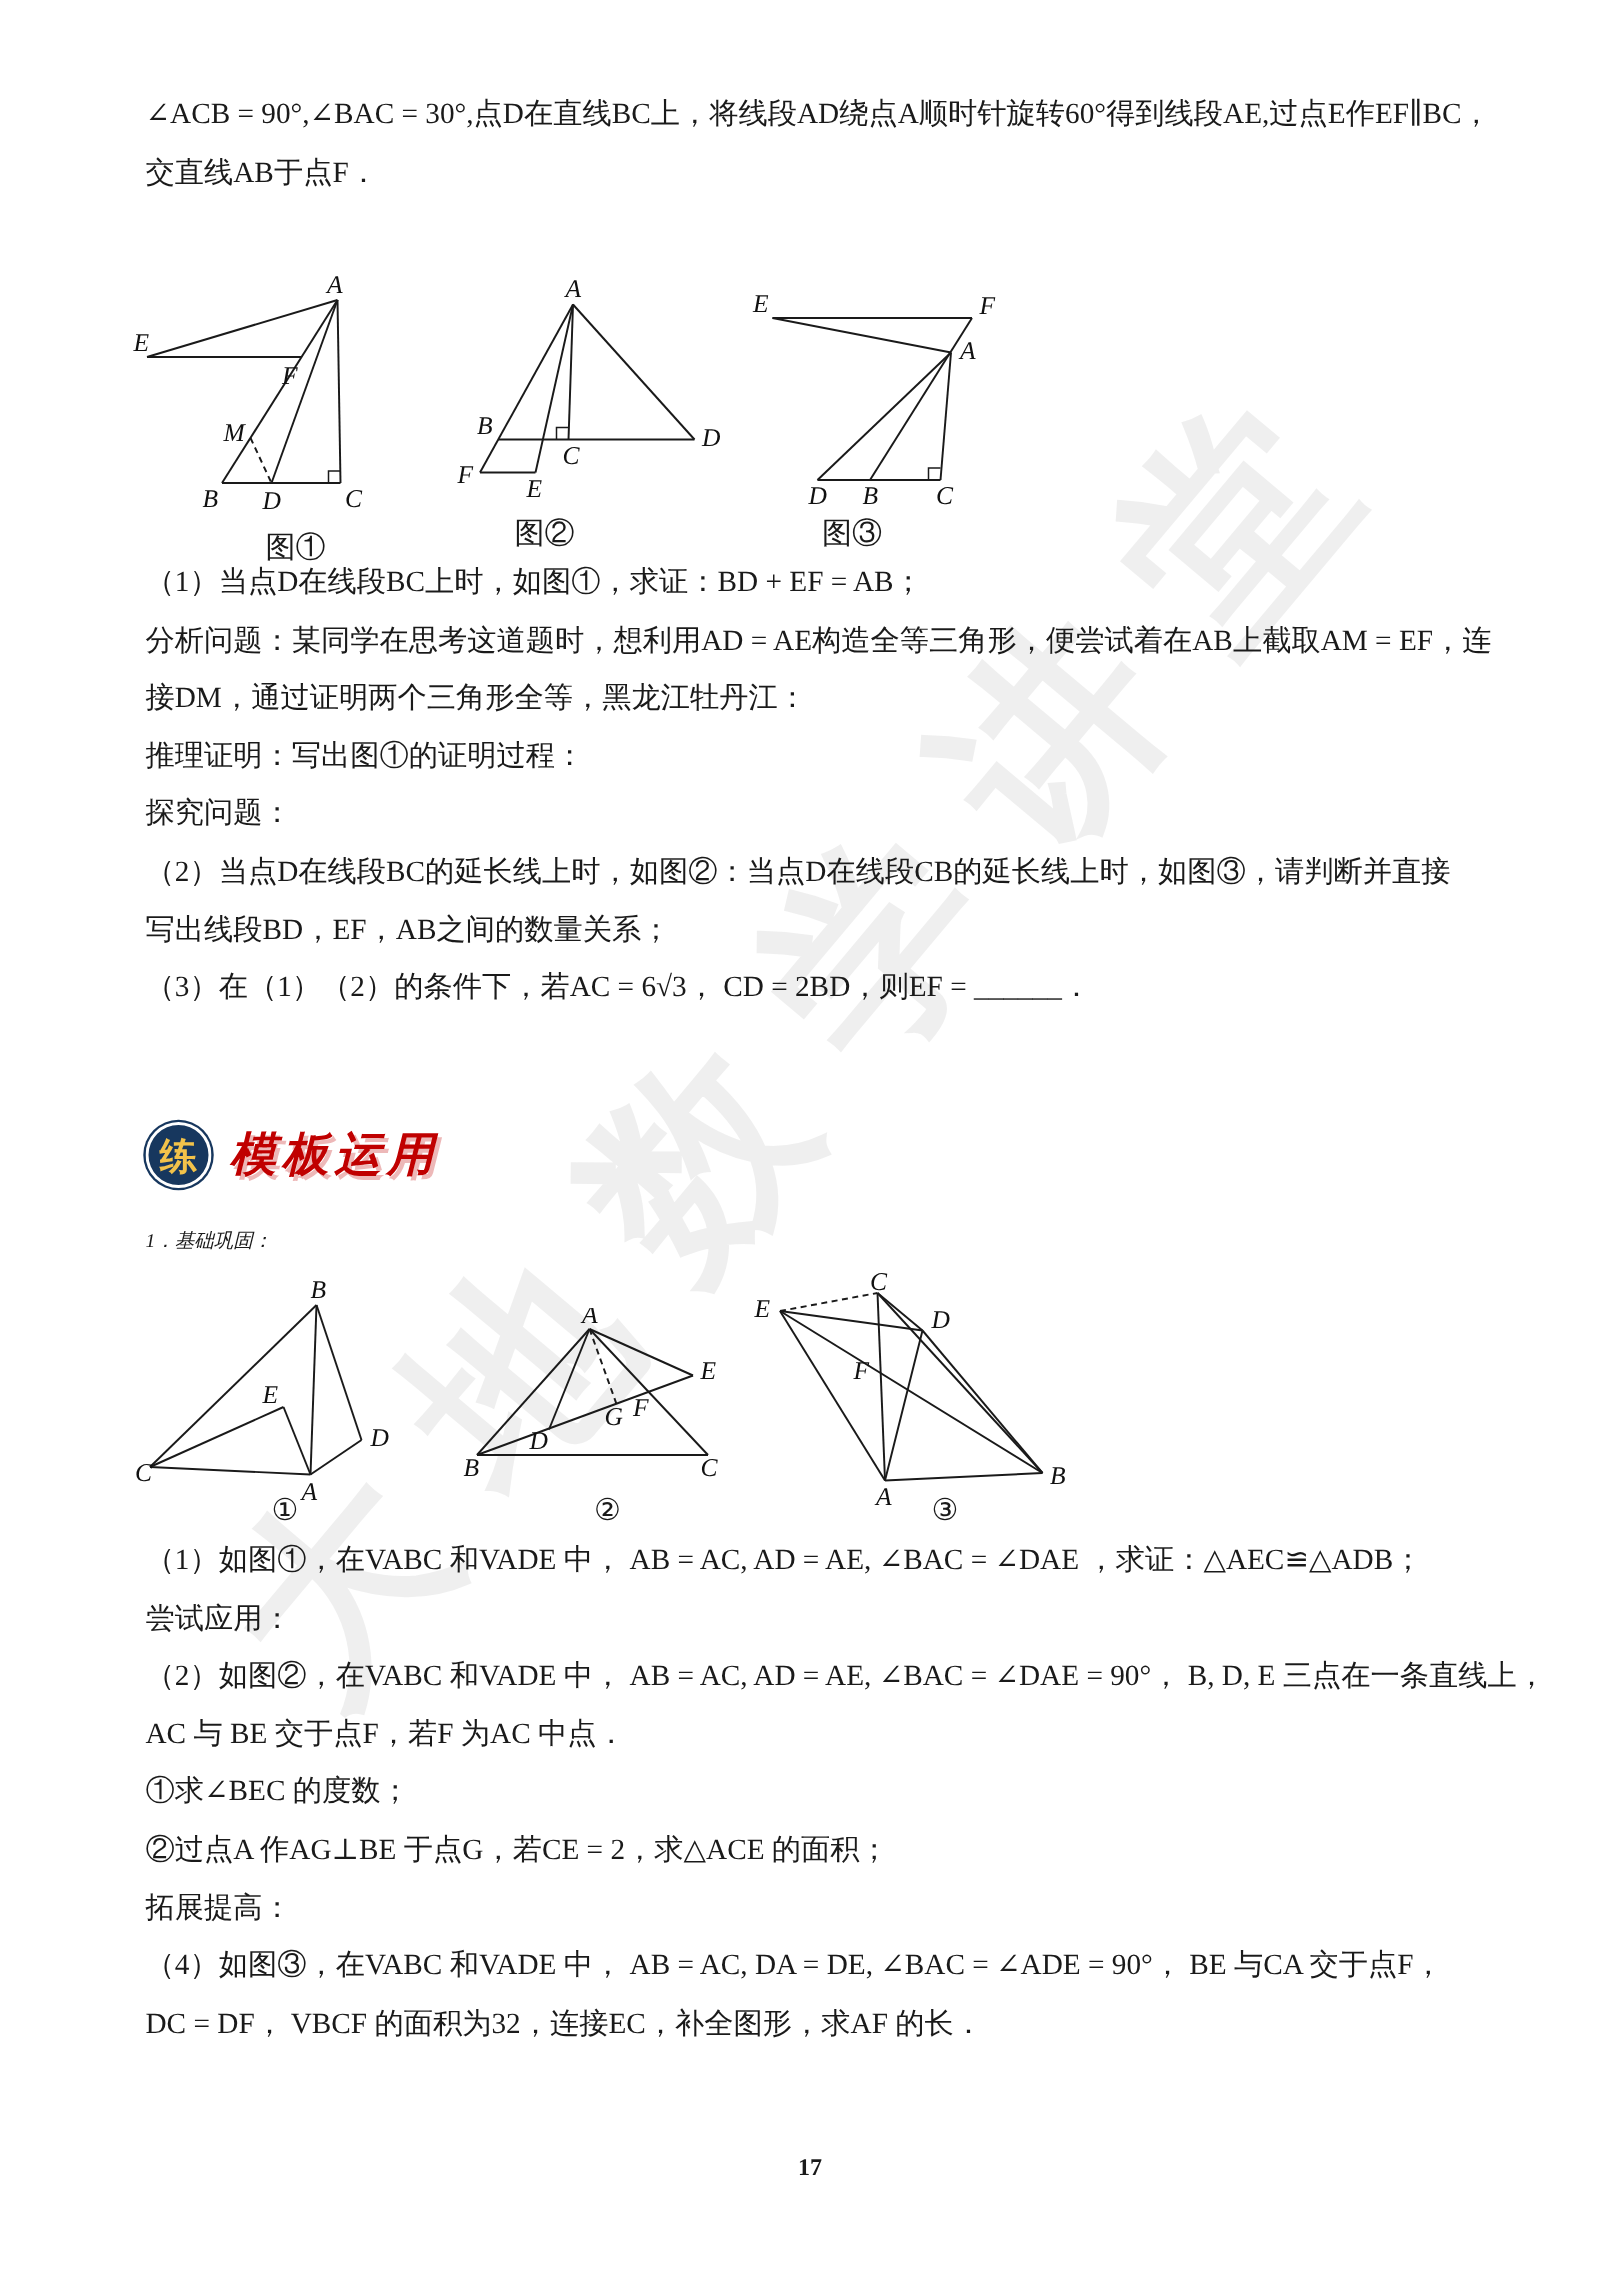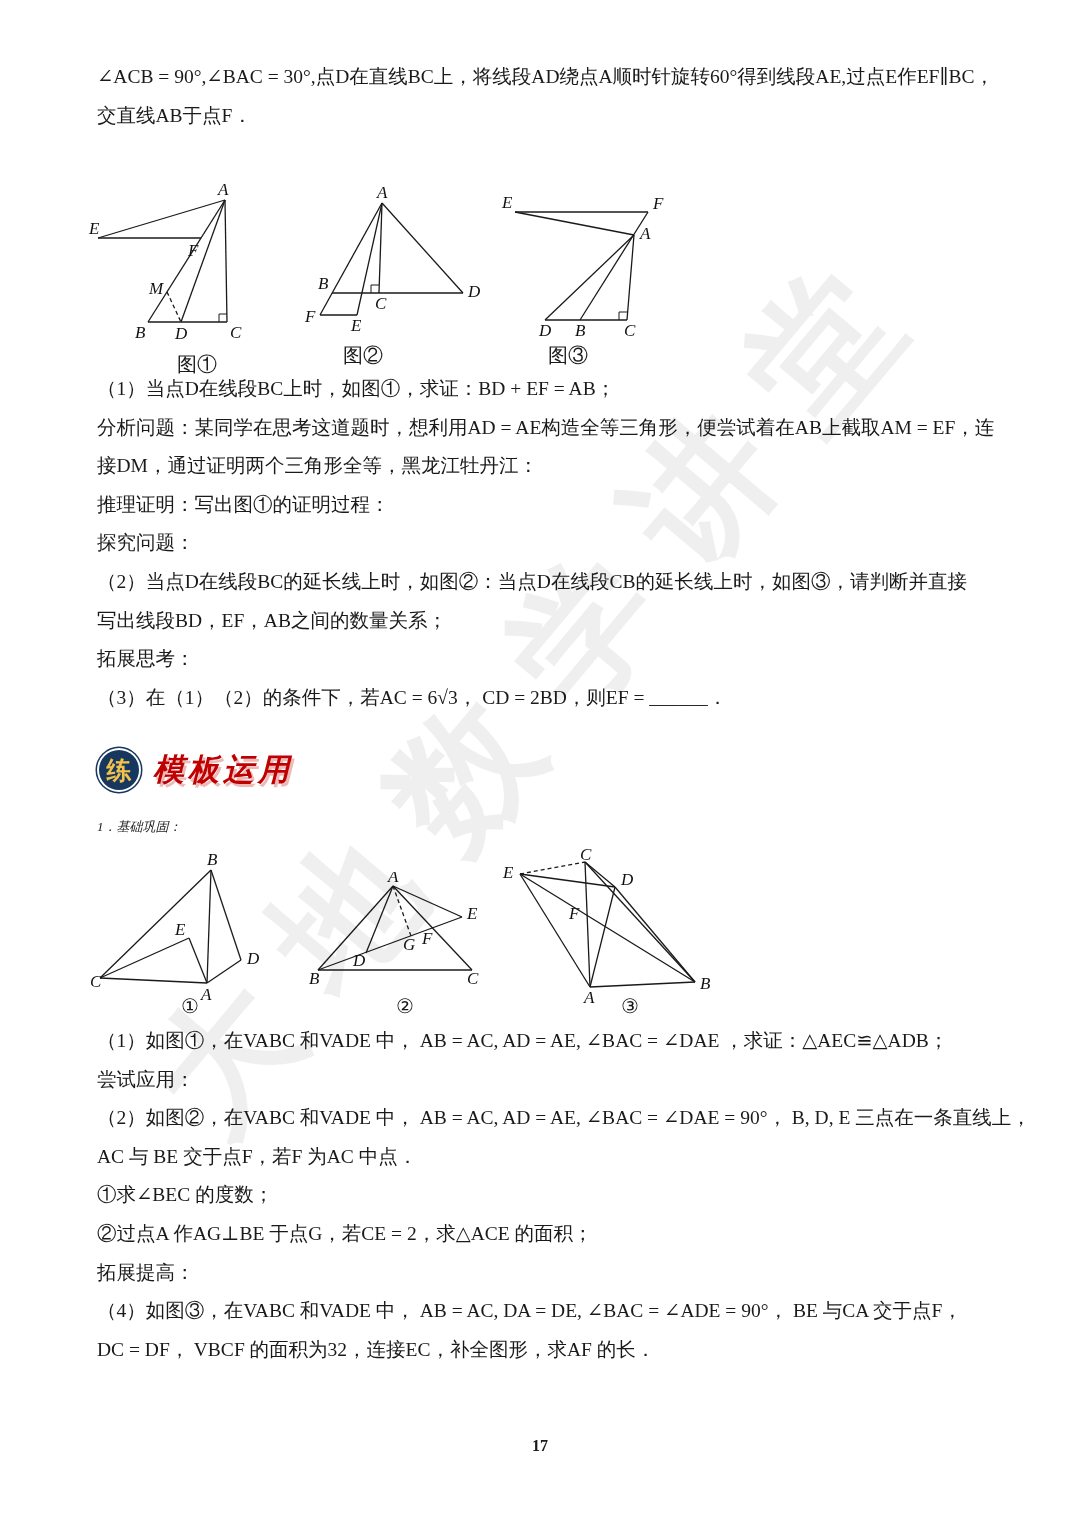--- a/index.html
+++ b/index.html
@@ -185,21 +185,20 @@
     <div class="fig-caption" style="left:528px; top:342px;font-family:Liberation Serif, serif;">图③</div>
 
     <div class="block" style="top:370px;">
       <div class="textline">（1）当点D在线段BC上时，如图①，求证：BD + EF = AB；</div>
       <div class="textline">分析问题：某同学在思考这道题时，想利用AD = AE构造全等三角形，便尝试着在AB上截取AM = EF，连</div>
       <div class="textline">接DM，通过证明两个三角形全等，黑龙江牡丹江：</div>
       <div class="textline">推理证明：写出图①的证明过程：</div>
       <div class="textline">探究问题：</div>
       <div class="textline">（2）当点D在线段BC的延长线上时，如图②：当点D在线段CB的延长线上时，如图③，请判断并直接</div>
       <div class="textline">写出线段BD，EF，AB之间的数量关系；</div>
-      <div class="textline">拓展思考：</div>
       <div class="textline">（3）在（1）（2）的条件下，若AC = 6√3， CD = 2BD，则EF = ______．</div>
     </div>
 
     <div class="badge">
       <div class="badge-circle">
         <span>练</span>
       </div>
       <div class="badge-title">模板运用</div>
     </div>
 

